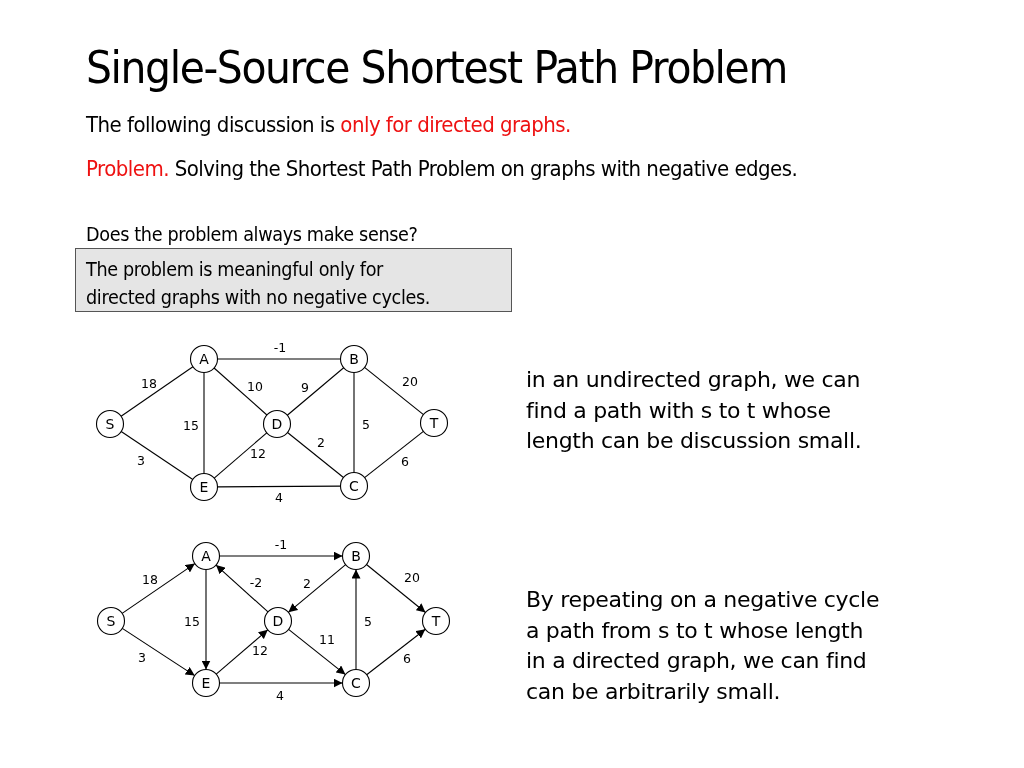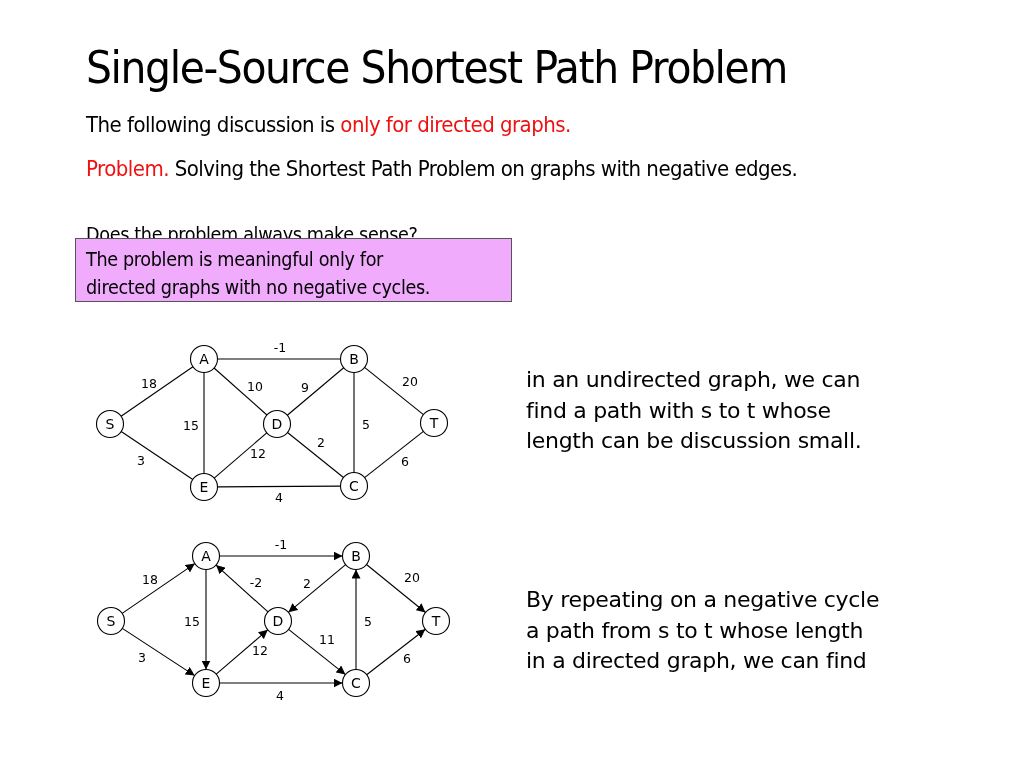--- a/index.html
+++ b/index.html
@@ -18,22 +18,22 @@
       font-size: 22px; letter-spacing: -0.6px; transform: scaleX(0.9); transform-origin: left top;
     }
     .red { color: #ee1111; }
     .line1 { top: 112px; }
     .line2 { top: 156px; }
     .question {
       position: absolute; left: 86px; top: 223px; font-size: 19px; white-space: nowrap;
       letter-spacing: -0.4px; transform: scaleX(0.93); transform-origin: left top;
     }
     .callout {
-      position: absolute; left: 75px; top: 238px; width: 435px; height: 62px;
-      background: #f0abfc; border: 1px solid #555;
+      position: absolute; left: 75px; top: 248px; width: 435px; height: 62px;
+      background: #e5e5e5; border: 1px solid #555;
     }
     .callout-text {
       position: absolute; left: 10px; top: 6px; font-size: 19px; line-height: 28px;
       letter-spacing: -0.4px; transform: scaleX(0.93); transform-origin: left top; white-space: nowrap;
     }
     .note {
       position: absolute; left: 526px; font-size: 22px; line-height: 30.5px; white-space: nowrap;
       letter-spacing: -0.3px;
     }
     .note1 { top: 365px; }
@@ -150,13 +150,14 @@
 <div class="note note1">
   <div>in an undirected graph, we can</div>
   <div>find a path with s to t whose</div>
   <div>length can be discussion small.</div>
 </div>
 
 <div class="note note2">
   <div>By repeating on a negative cycle</div>
   <div>a path from s to t whose length</div>
   <div>in a directed graph, we can find</div>
+  <div>can be arbitrarily small.</div>
 </div>
 
 </body></html>

